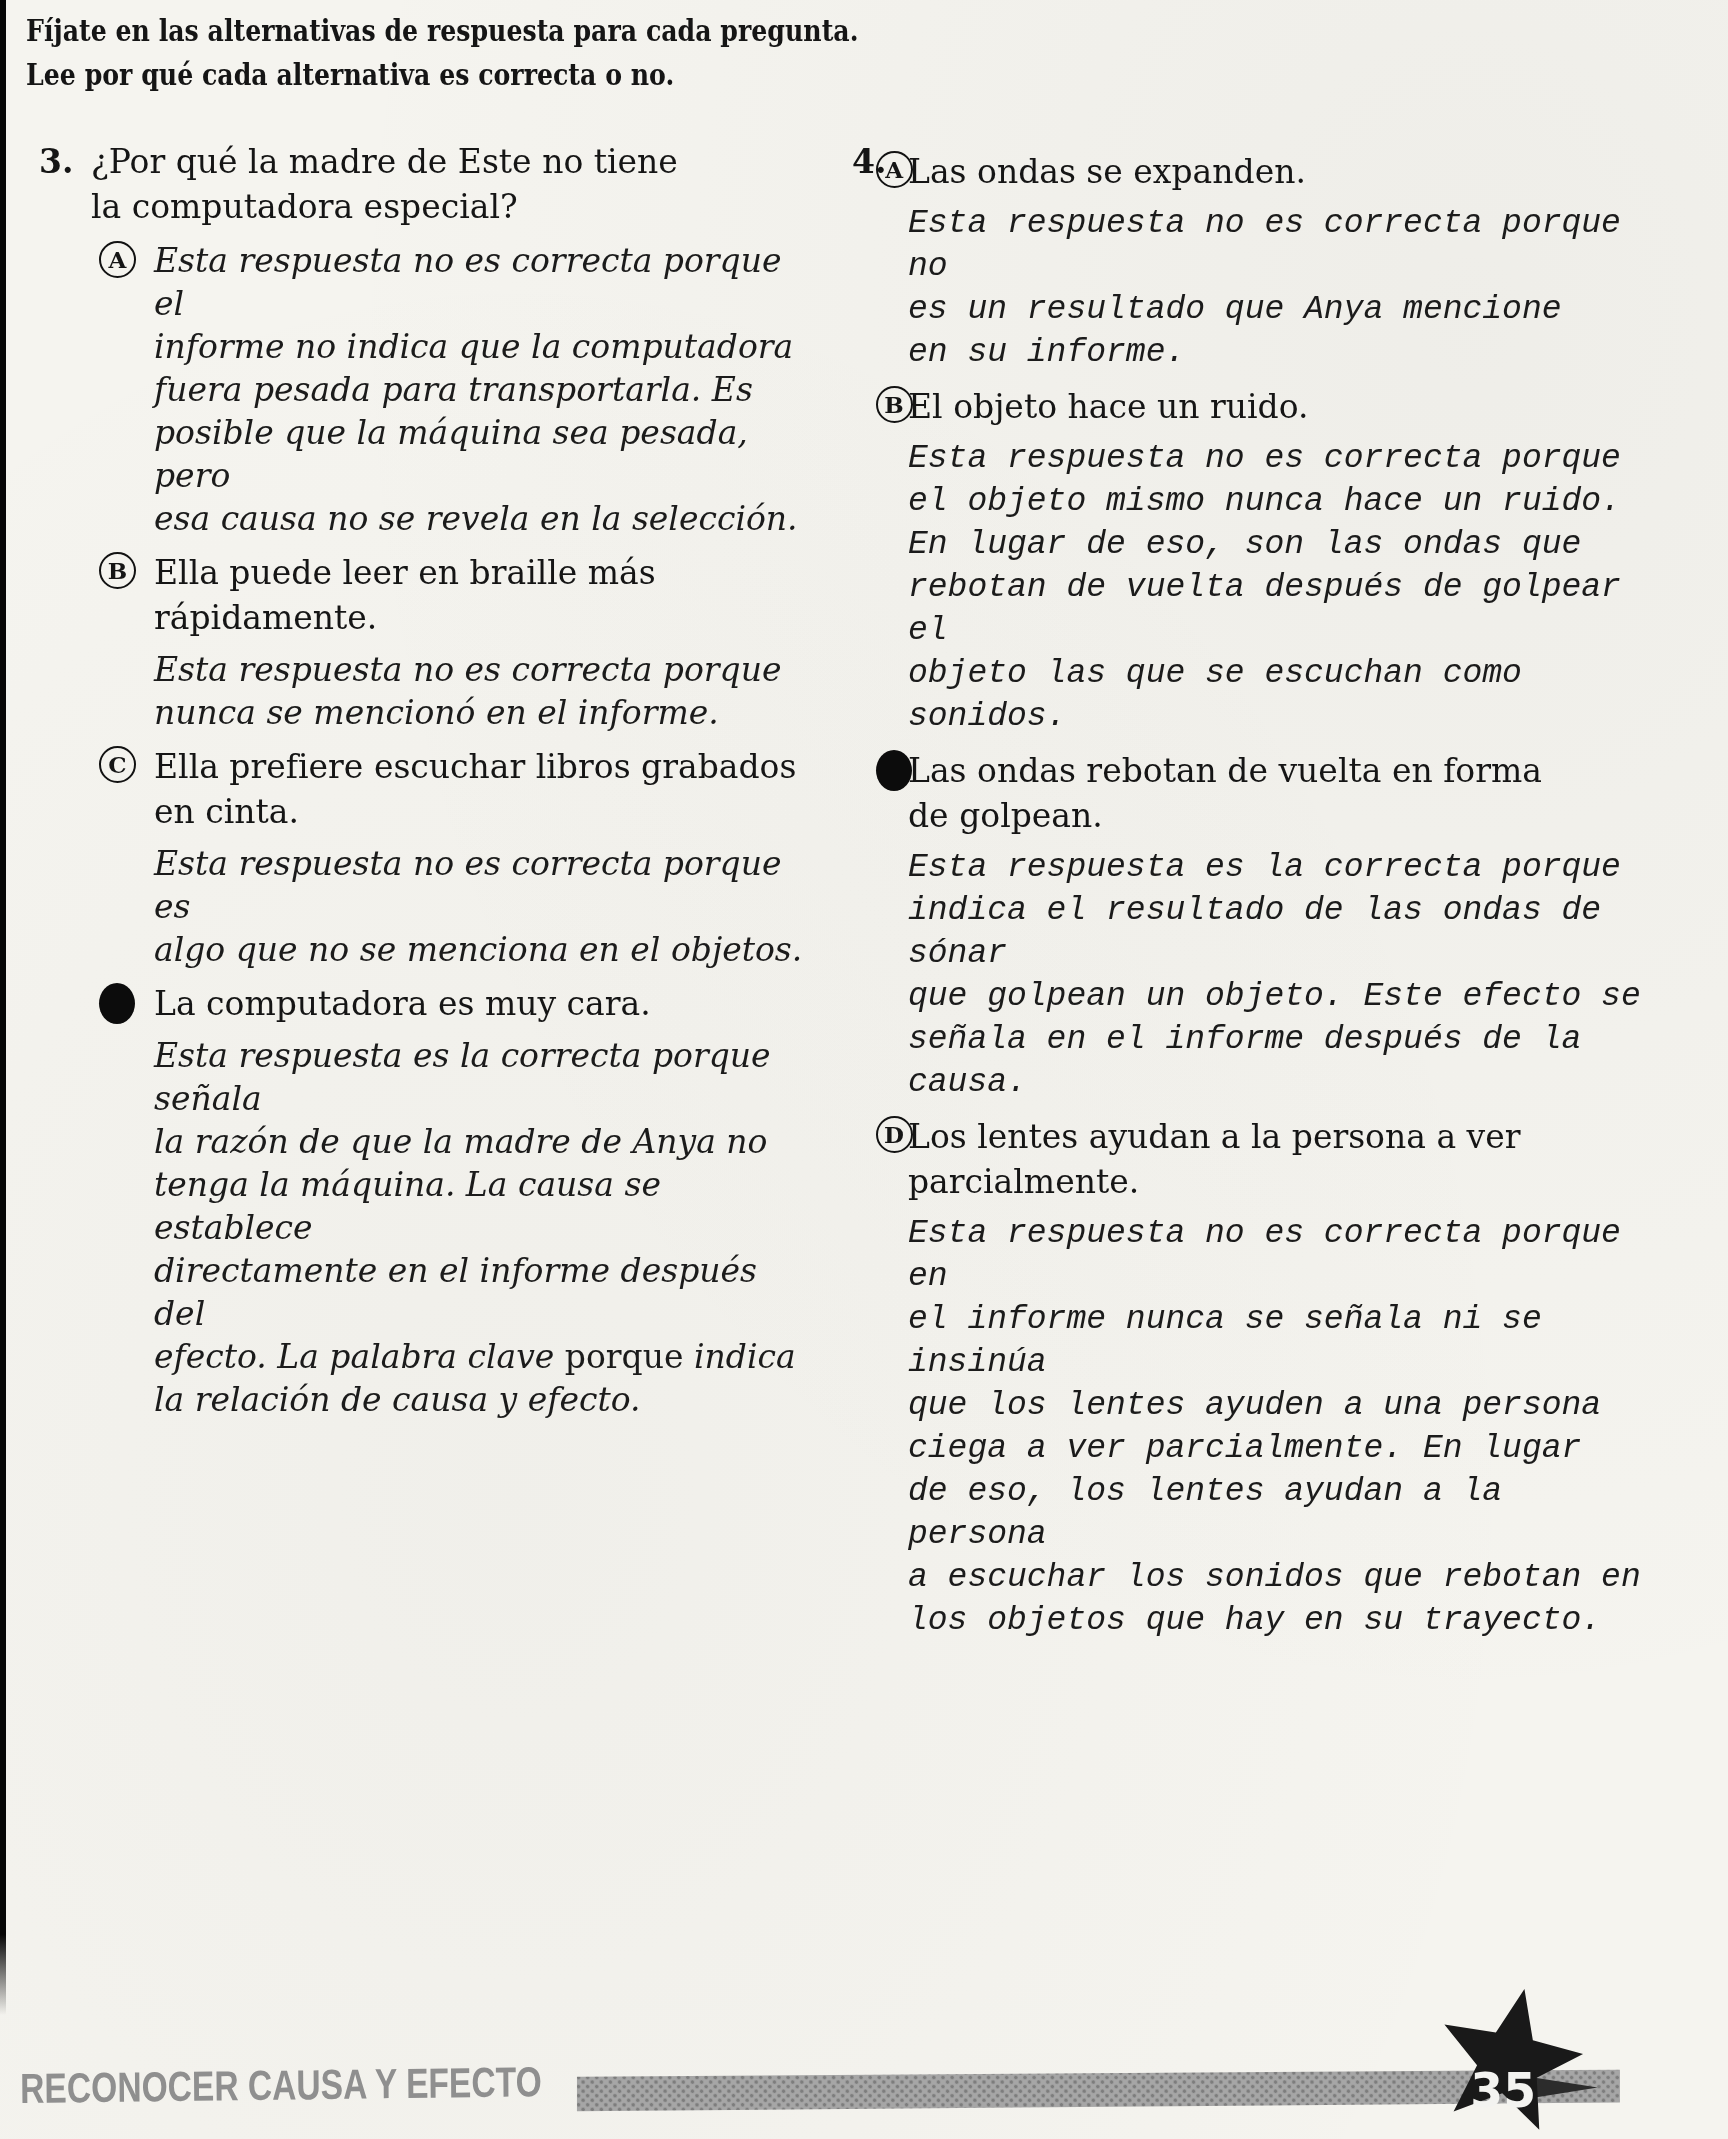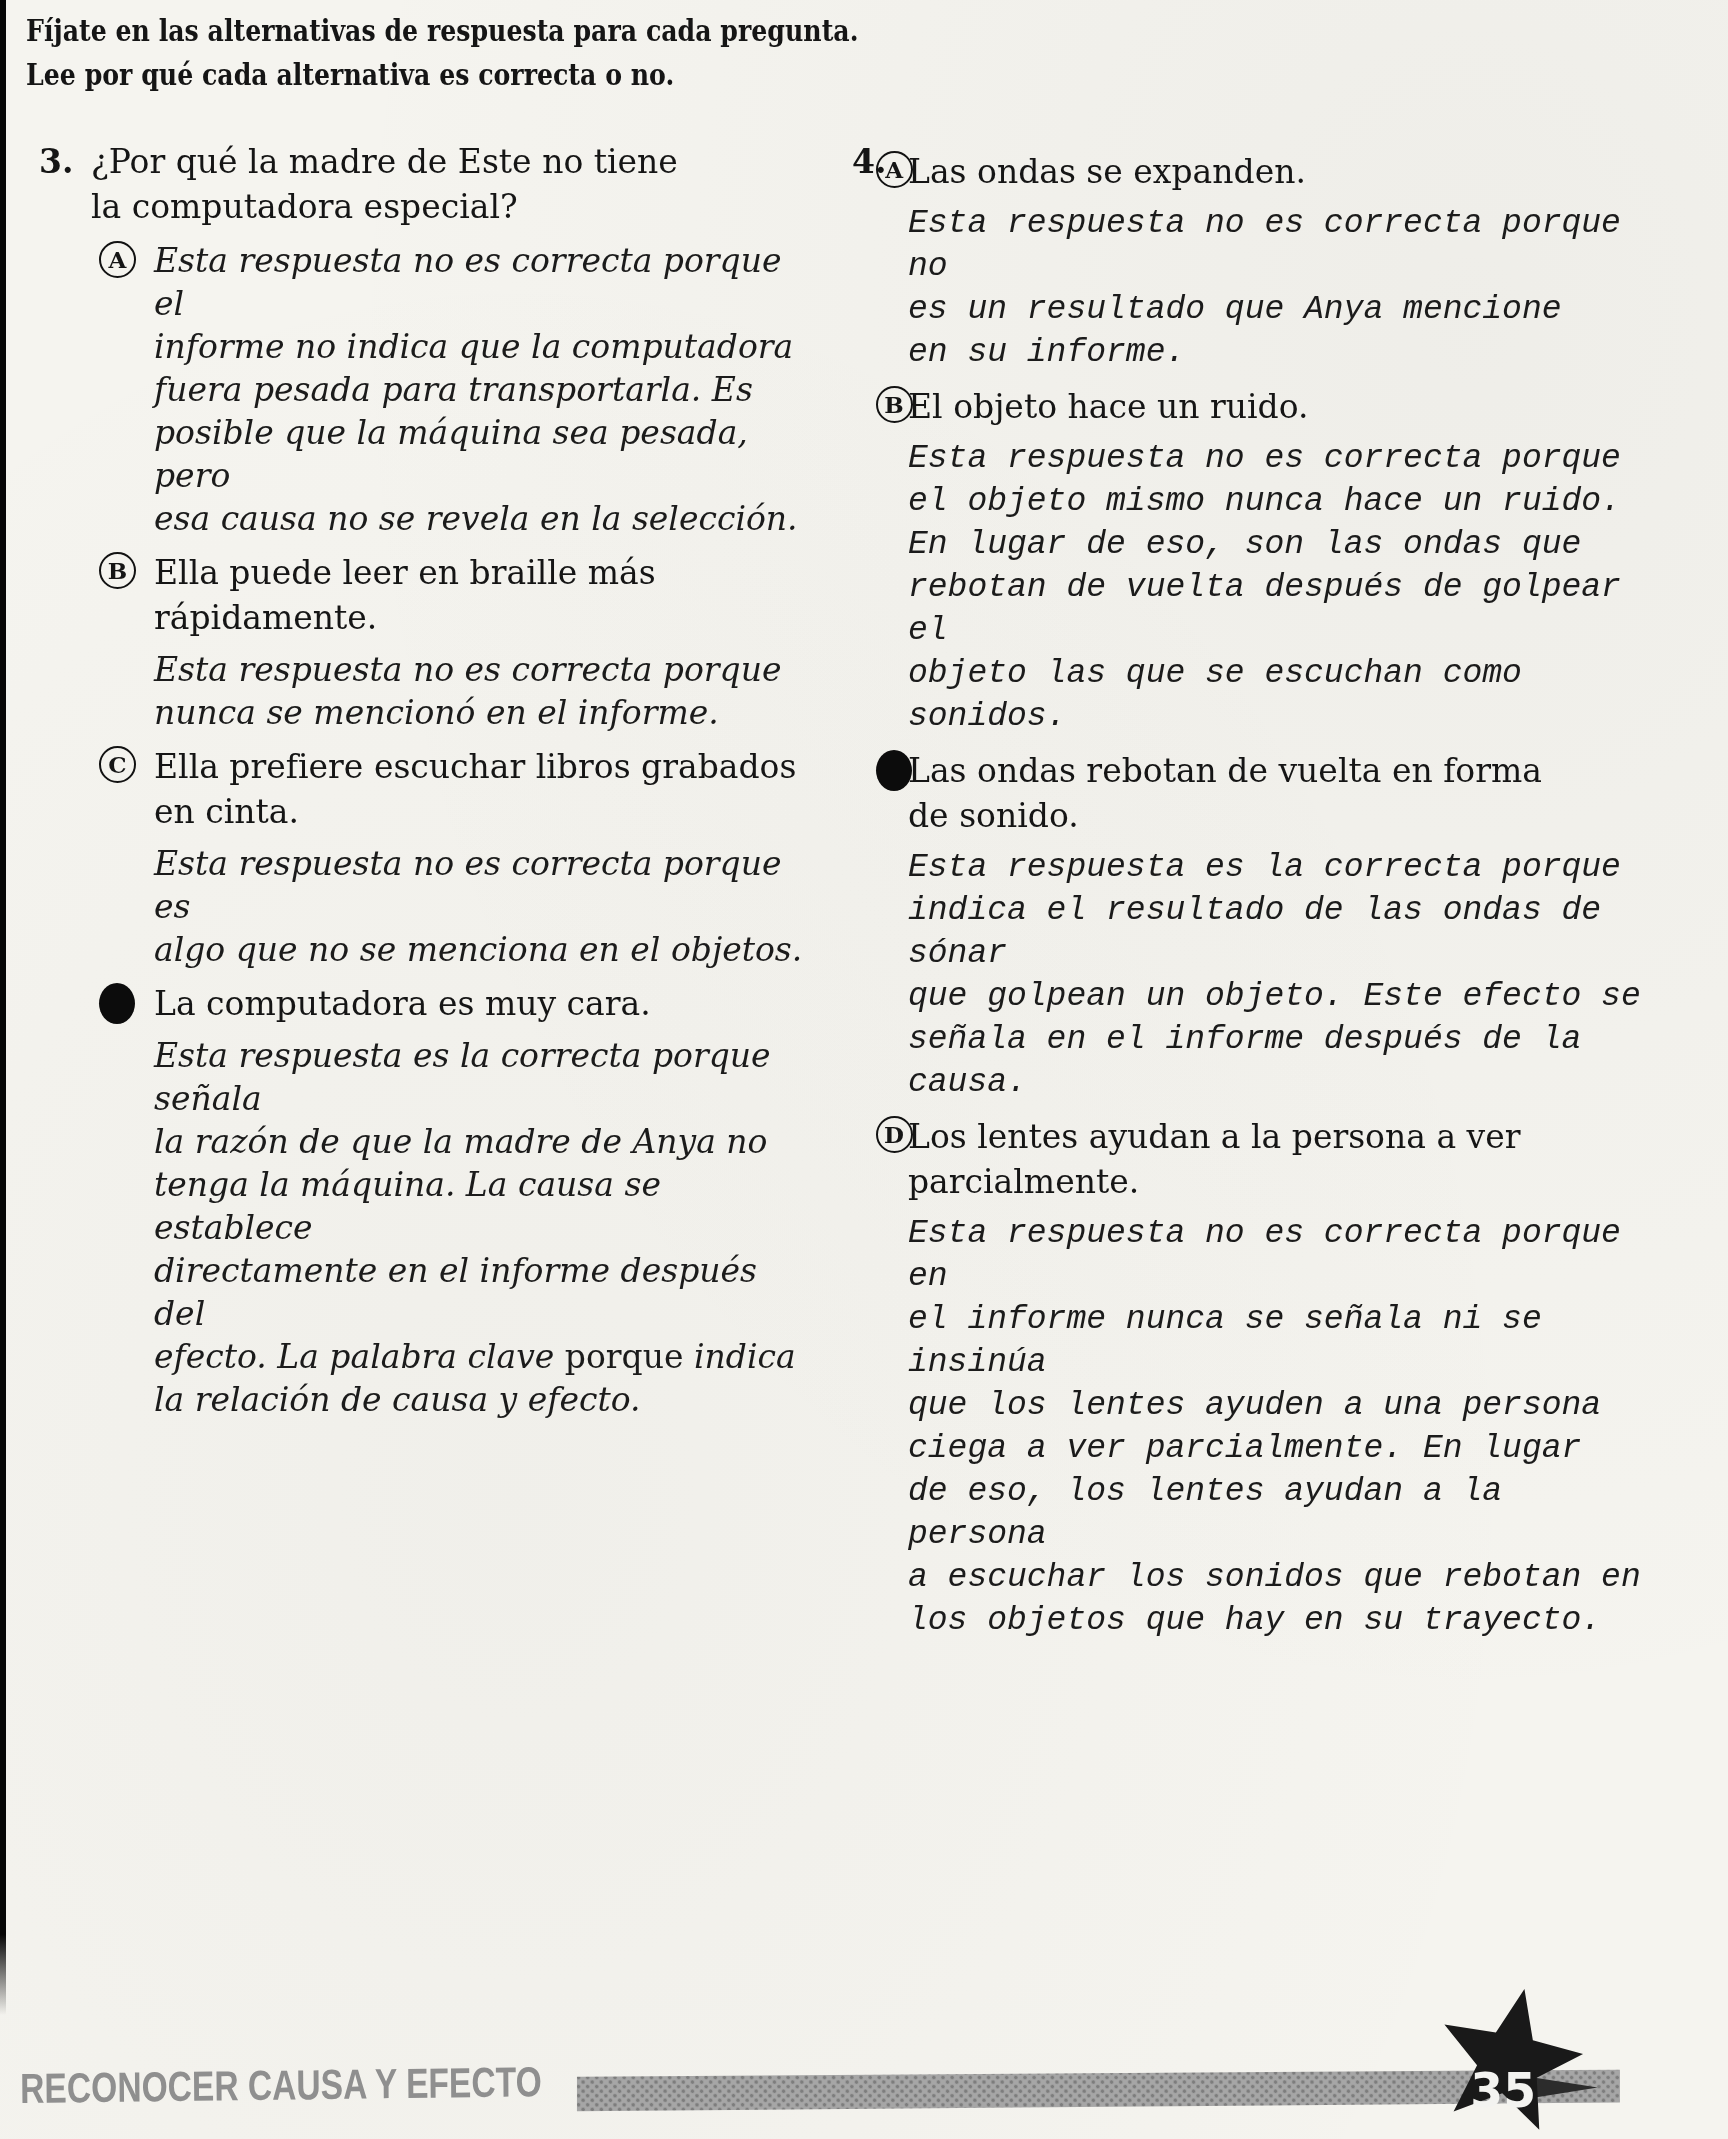--- a/index.html
+++ b/index.html
@@ -149,21 +149,21 @@
     </div>
     <div class="expl">Esta respuesta no es correcta porque
 el objeto mismo nunca hace un ruido.
 En lugar de eso, son las ondas que
 rebotan de vuelta después de golpear el
 objeto las que se escuchan como sonidos.</div>
 
     <div class="option">
       <span class="opt-marker filled"></span>
       <span class="opt-text">Las ondas rebotan de vuelta en forma
-de sonido.</span>
+de golpean.</span>
     </div>
     <div class="expl">Esta respuesta es la correcta porque
 indica el resultado de las ondas de sónar
 que golpean un objeto. Este efecto se
 señala en el informe después de la causa.</div>
 
     <div class="option">
       <span class="opt-marker circled">
           <span>D</span>
         </span>

